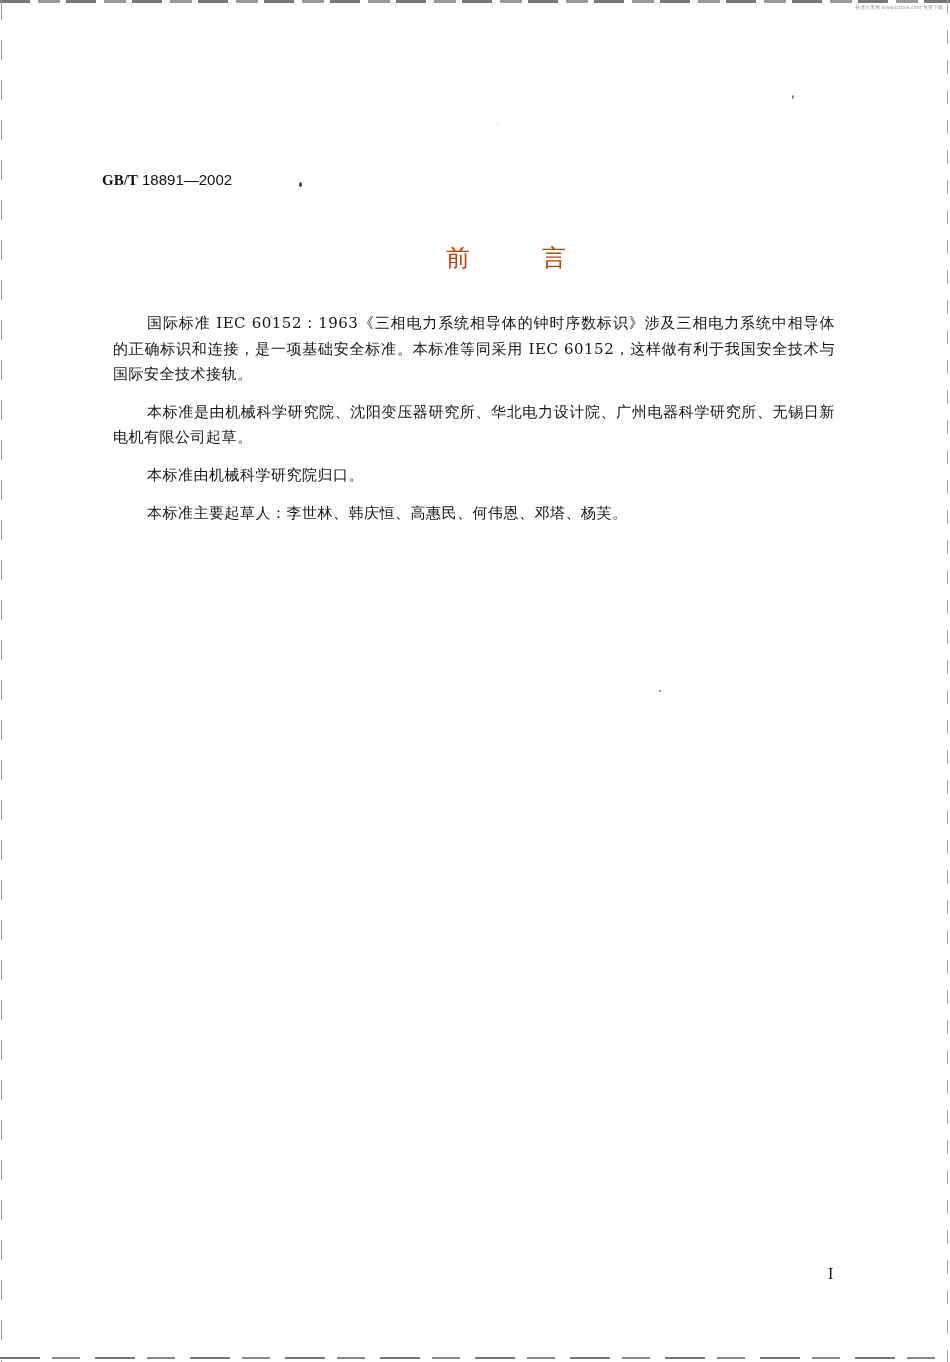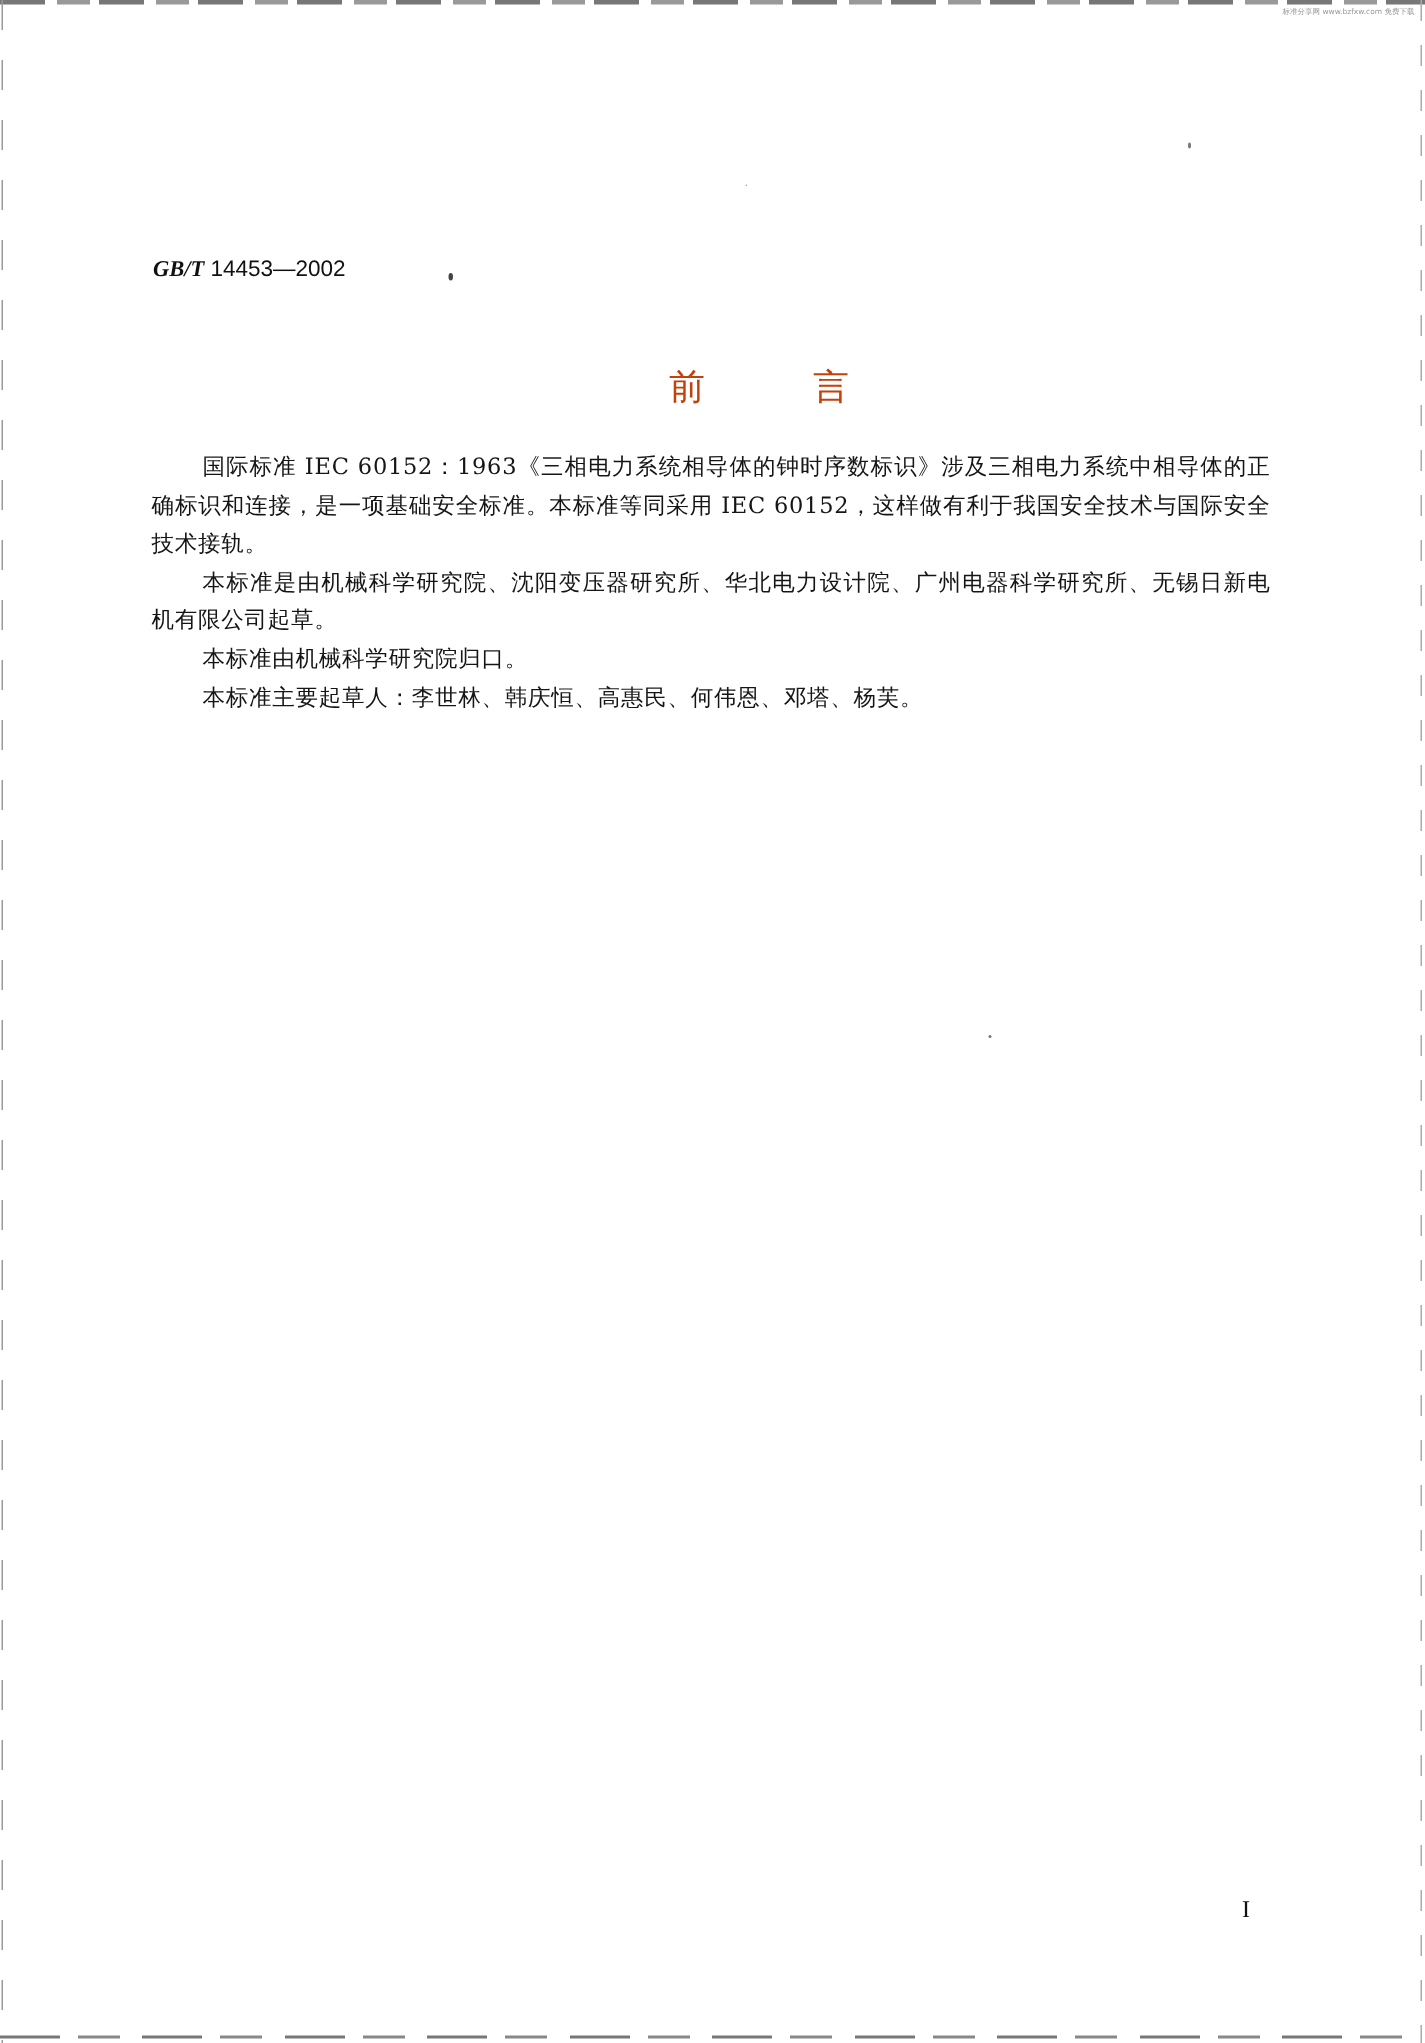--- a/index.html
+++ b/index.html
@@ -27,52 +27,52 @@
     .watermark {
       position: absolute; left: 855px; top: 4px;
       font-family: "DejaVu Sans", sans-serif; font-size: 5px; color: #999;
       white-space: nowrap;
     }
     .std-number {
       position: absolute; left: 102px; top: 171px;
       font-family: "Liberation Sans", sans-serif; font-size: 15px; color: #111;
       white-space: nowrap;
     }
-    .std-number .prefix { font-family: "Liberation Serif", serif; font-weight: bold; font-style: italic; }
+    .std-number .prefix { font-family: "Liberation Serif", serif; font-weight: bold; }
     .page-title {
       position: absolute; left: 0; top: 242px; width: 950px; text-align: center;
       font-family: "DejaVu Sans", sans-serif; font-weight: normal; font-size: 24px;
       letter-spacing: 72px; text-indent: 72px; color: #c2410c; margin-left: 31px;
     }
     .body-text {
       position: absolute; left: 101px; top: 299px; width: 746px;
       font-size: 15px; line-height: 25.6px; text-align: justify;
       font-family: "DejaVu Serif", "Liberation Serif", serif;
       letter-spacing: 0.5px;
     }
-    .body-text p { margin: 0; text-indent: 34px; }
+    .body-text p { margin: 12px; text-indent: 34px; }
     .page-number {
       position: absolute; left: 828px; top: 1265px;
       font-family: "Liberation Serif", serif; font-size: 16px; color: #111;
     }
     .speck { position: absolute; background: #444; border-radius: 50%; }
   </style>
 </head>
 <body>
 
 <div class="scan-border-top"></div>
 <div class="scan-border-bottom"></div>
 <div class="scan-border-left"></div>
 <div class="scan-border-right"></div>
 
 <div class="watermark">标准分享网 www.bzfxw.com 免费下载</div>
 
 <div class="std-number">
   <span class="prefix">GB/T</span>
-  <span>14453—2002</span>
+  <span>18891—2002</span>
 </div>
 
 <div class="speck" style="left:299px;top:182px;width:3px;height:5px;"></div>
 <div class="speck" style="left:792px;top:95px;width:2px;height:4px;background:#777;"></div>
 <div class="speck" style="left:659px;top:690px;width:2px;height:2px;background:#777;"></div>
 <div class="speck" style="left:497px;top:123px;width:1px;height:1px;background:#999;"></div>
 
 <div class="page-title">前言</div>
 
 <div class="body-text">

